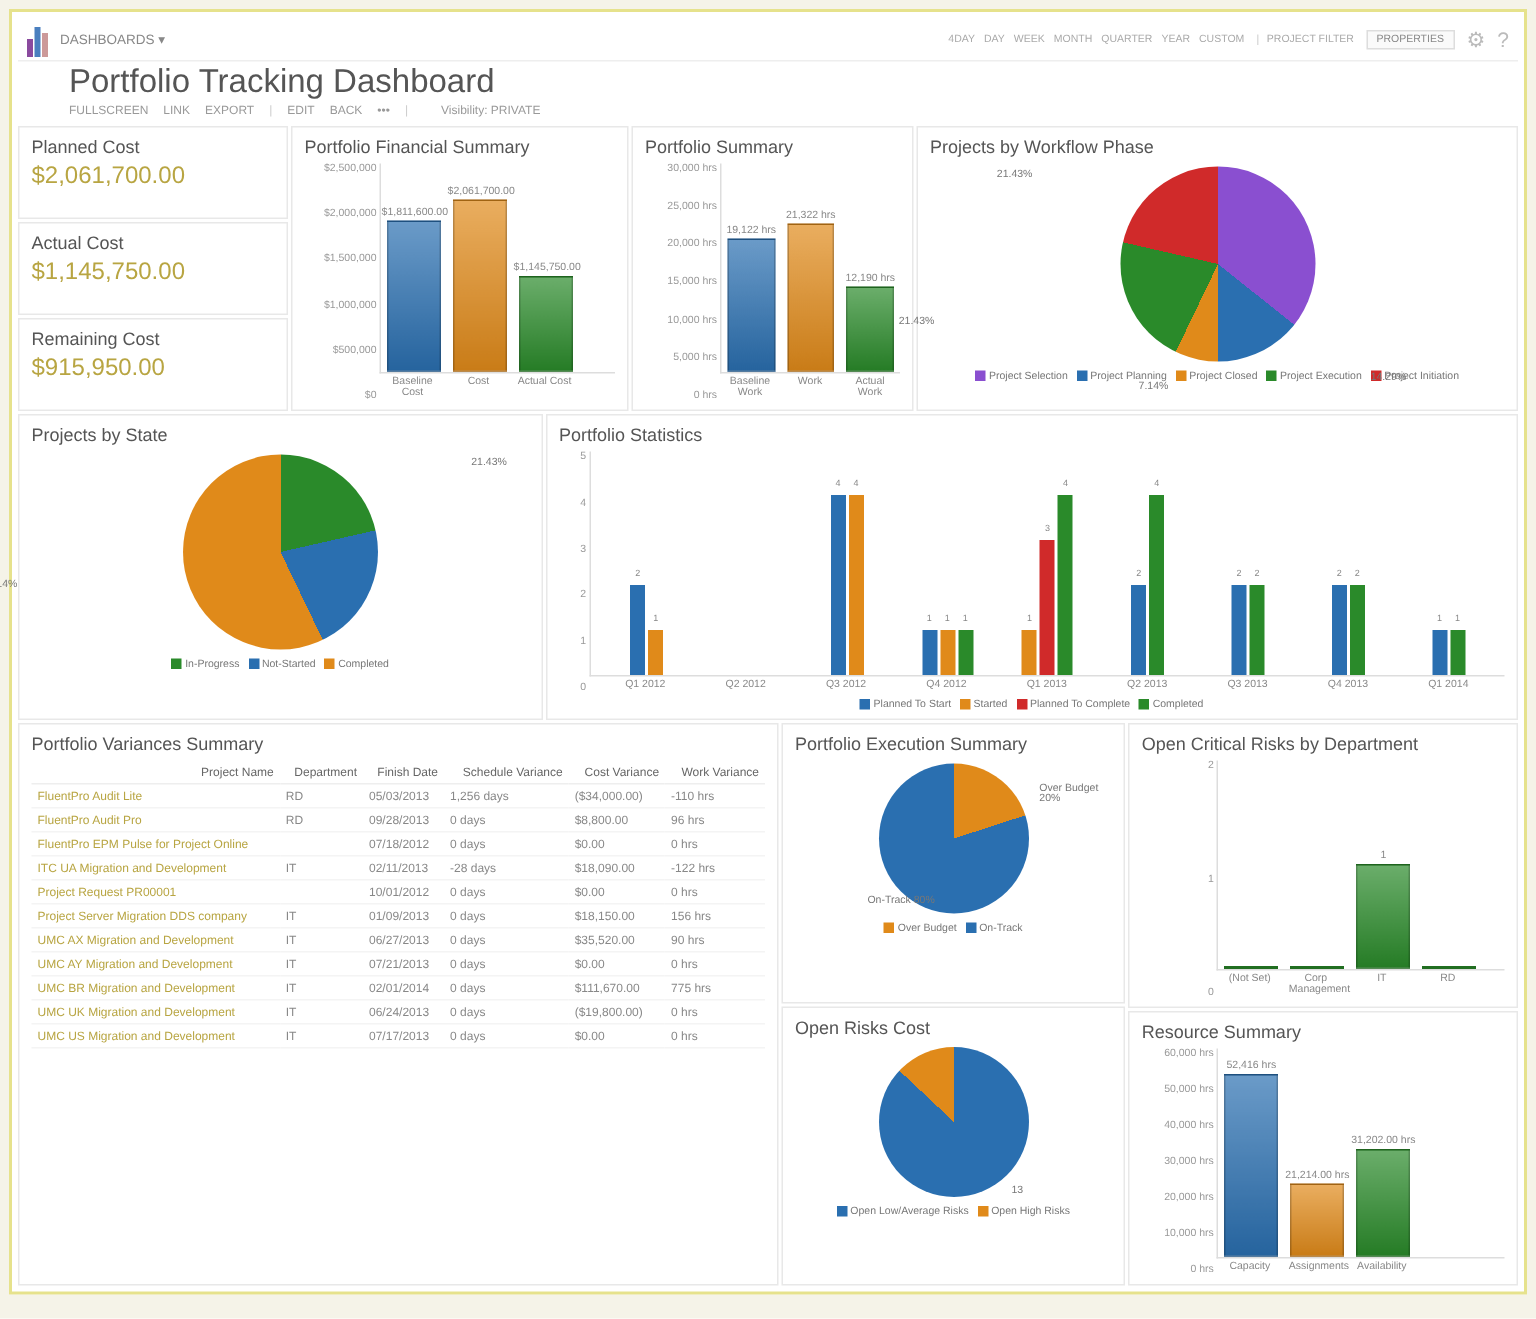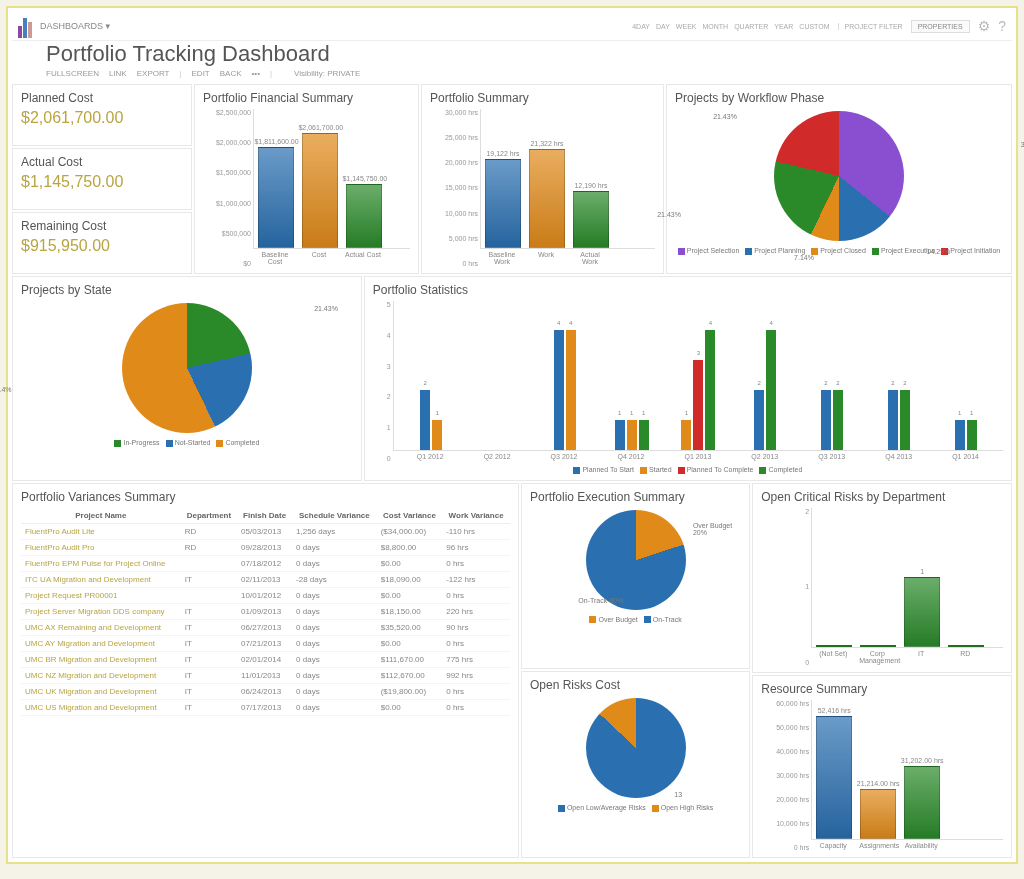--- a/index.html
+++ b/index.html
@@ -32,21 +32,21 @@
 .bar{width:36px;position:relative}
 .barfill{width:100%;position:absolute;bottom:0;border:1px solid rgba(0,0,0,.2);background:linear-gradient(180deg,rgba(255,255,255,.3),rgba(0,0,0,.1))}
 .barlbl{position:absolute;width:120%;left:-10%;text-align:center;font-size:7px;color:#888}
 .xlabels{display:flex;gap:8px;padding:2px 4px;font-size:7px;color:#888}
 .xlabels span{width:36px;text-align:center}
 .legend{display:flex;flex-wrap:wrap;gap:6px;font-size:7px;color:#777;margin-top:4px;justify-content:center}
 .legend i{display:inline-block;width:7px;height:7px;margin-right:2px;vertical-align:middle}
 .pie{width:130px;height:130px;border-radius:50%;margin:6px auto;position:relative}
 .pielbl{position:absolute;font-size:7px;color:#777}
 .tbl{width:100%;font-size:8px;border-collapse:collapse}
-.tbl th{text-align:center;color:#666;font-weight:700;padding:3px 4px;border-bottom:1px solid #eee}
+.tbl th{text-align:right;color:#666;font-weight:400;padding:3px 4px;border-bottom:1px solid #eee}
 .tbl td{padding:3px 4px;color:#888;border-bottom:1px solid #f4f4f4}
 .tbl td:first-child{color:#b8a542}
 .multibar{display:flex;align-items:flex-end;height:150px;border-left:1px solid #ddd;border-bottom:1px solid #ddd;position:relative;padding:0 4px}
 .mgroup{flex:1;display:flex;align-items:flex-end;justify-content:center;gap:2px;min-width:0}
 .mb{width:10px;position:relative}
 .mblbl{position:absolute;top:-10px;width:100%;text-align:center;font-size:6px;color:#888}
 .mxl{display:flex;font-size:7px;color:#888;padding:2px 4px}
 .mxl span{flex:1;text-align:center}
 </style>
 </head>
@@ -134,21 +134,21 @@
                 <div class="barfill" style="height:64.16199999999999px;background-color:#2a8a2a"></div>
               </div>
             </div>
             <div class="xlabels">
               <span>Baseline Cost</span>
               <span>Cost</span>
               <span>Actual Cost</span>
             </div>
           </div>
         </div>
-  <div class="panel" style="width:243px" id="chart-work">
+  <div class="panel" style="width:188px" id="chart-work">
           <div class="ptitle">Portfolio Summary</div>
           <div style="position:relative;margin-left:50px">
             <div class="yticks">
               <span>30,000 hrs</span>
               <span>25,000 hrs</span>
               <span>20,000 hrs</span>
               <span>15,000 hrs</span>
               <span>10,000 hrs</span>
               <span>5,000 hrs</span>
               <span>0 hrs</span>
@@ -368,24 +368,24 @@
                 <td>0 days</td>
                 <td>$0.00</td>
                 <td>0 hrs</td>
               </tr>
               <tr>
                 <td>Project Server Migration DDS company</td>
                 <td>IT</td>
                 <td>01/09/2013</td>
                 <td>0 days</td>
                 <td>$18,150.00</td>
-                <td>220 hrs</td>
-              </tr>
-              <tr>
-                <td>UMC AX Remaining and Development</td>
+                <td>156 hrs</td>
+              </tr>
+              <tr>
+                <td>UMC AX Migration and Development</td>
                 <td>IT</td>
                 <td>06/27/2013</td>
                 <td>0 days</td>
                 <td>$35,520.00</td>
                 <td>90 hrs</td>
               </tr>
               <tr>
                 <td>UMC AY Migration and Development</td>
                 <td>IT</td>
                 <td>07/21/2013</td>
@@ -393,28 +393,20 @@
                 <td>$0.00</td>
                 <td>0 hrs</td>
               </tr>
               <tr>
                 <td>UMC BR Migration and Development</td>
                 <td>IT</td>
                 <td>02/01/2014</td>
                 <td>0 days</td>
                 <td>$111,670.00</td>
                 <td>775 hrs</td>
-              </tr>
-              <tr>
-                <td>UMC NZ Migration and Development</td>
-                <td>IT</td>
-                <td>11/01/2013</td>
-                <td>0 days</td>
-                <td>$112,670.00</td>
-                <td>992 hrs</td>
               </tr>
               <tr>
                 <td>UMC UK Migration and Development</td>
                 <td>IT</td>
                 <td>06/24/2013</td>
                 <td>0 days</td>
                 <td>($19,800.00)</td>
                 <td>0 hrs</td>
               </tr>
               <tr>

